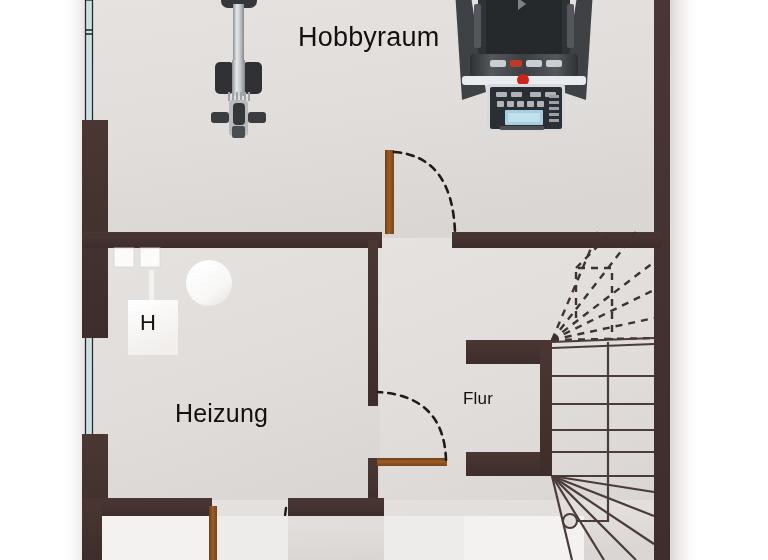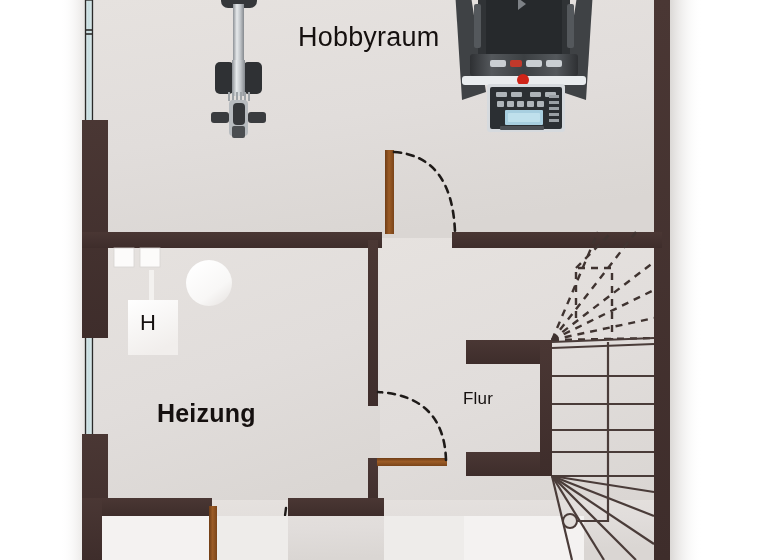--- a/index.html
+++ b/index.html
@@ -28,24 +28,23 @@
     color: #15100f;
     white-space: nowrap;
     letter-spacing: 0.2px;
   }
   #label-hobbyraum {
     left: 298px;
     top: 22px;
     font-size: 27px;
   }
   #label-heizung {
-    left: 157px;
+    left: 175px;
     top: 399px;
     font-size: 25px;
-    font-weight: bold;
   }
   #label-flur {
     left: 463px;
     top: 389px;
     font-size: 17px;
   }
   #label-boiler {
     left: 140px;
     top: 310px;
     font-size: 22px;

